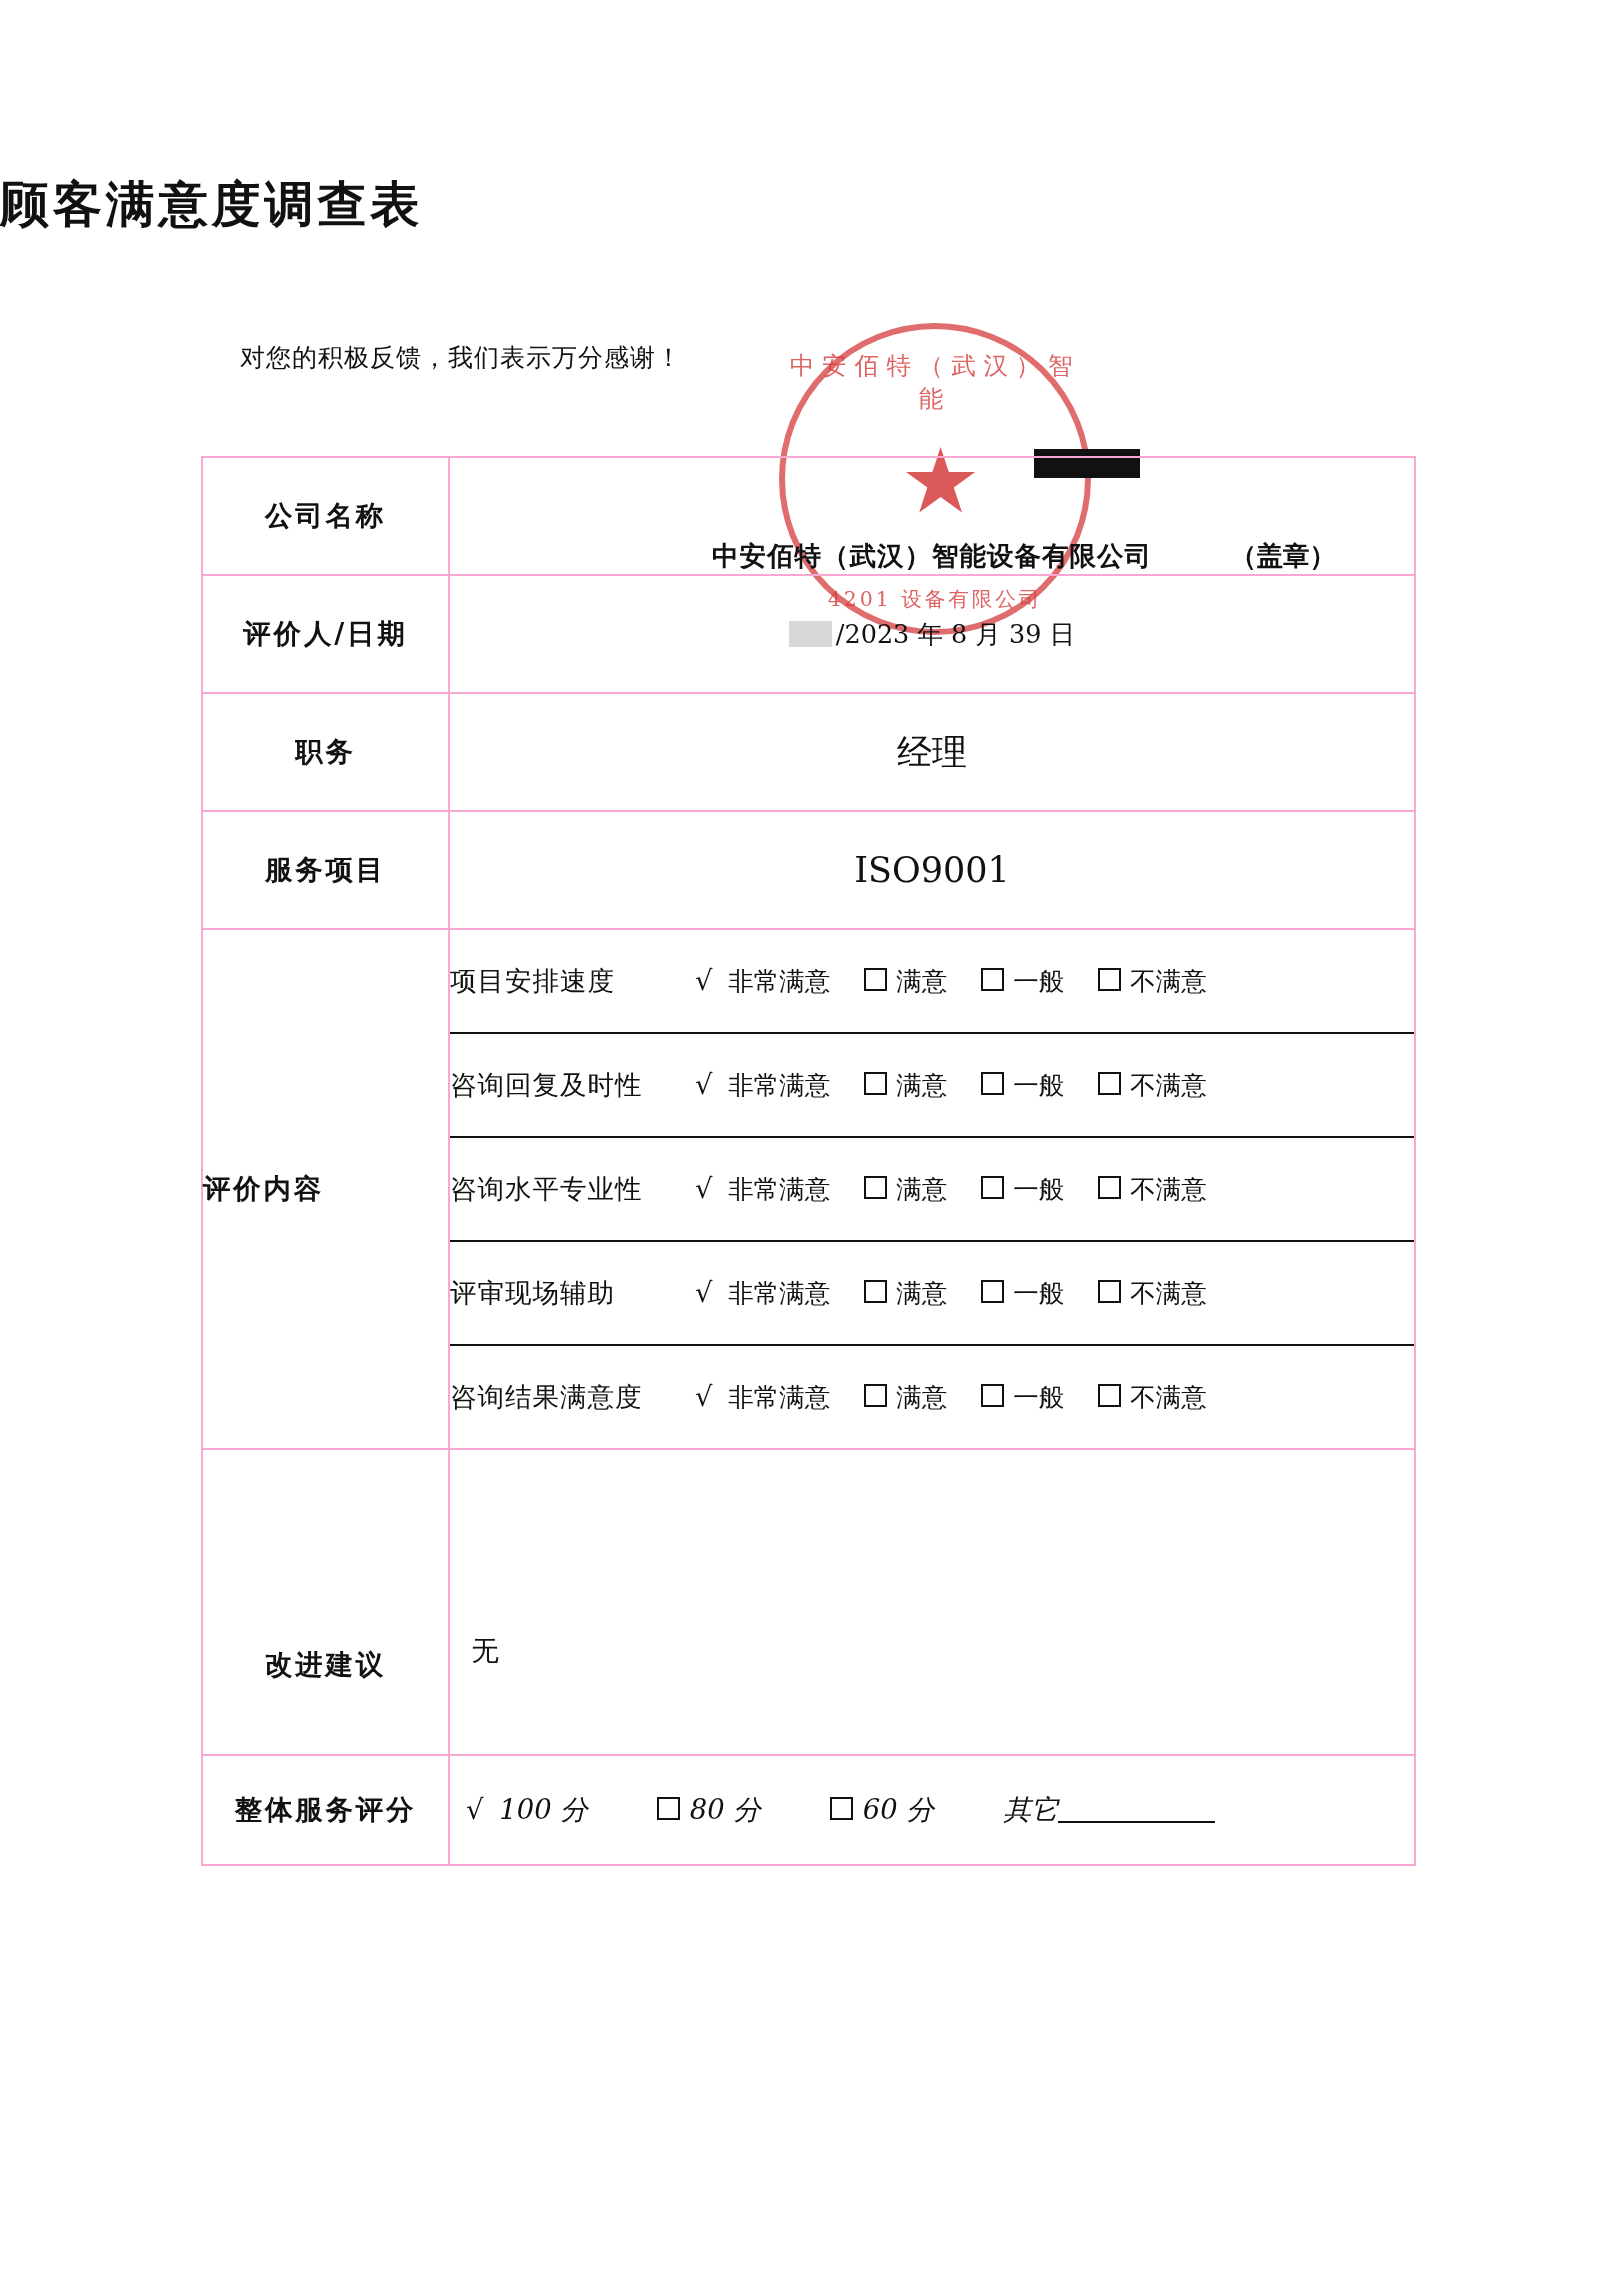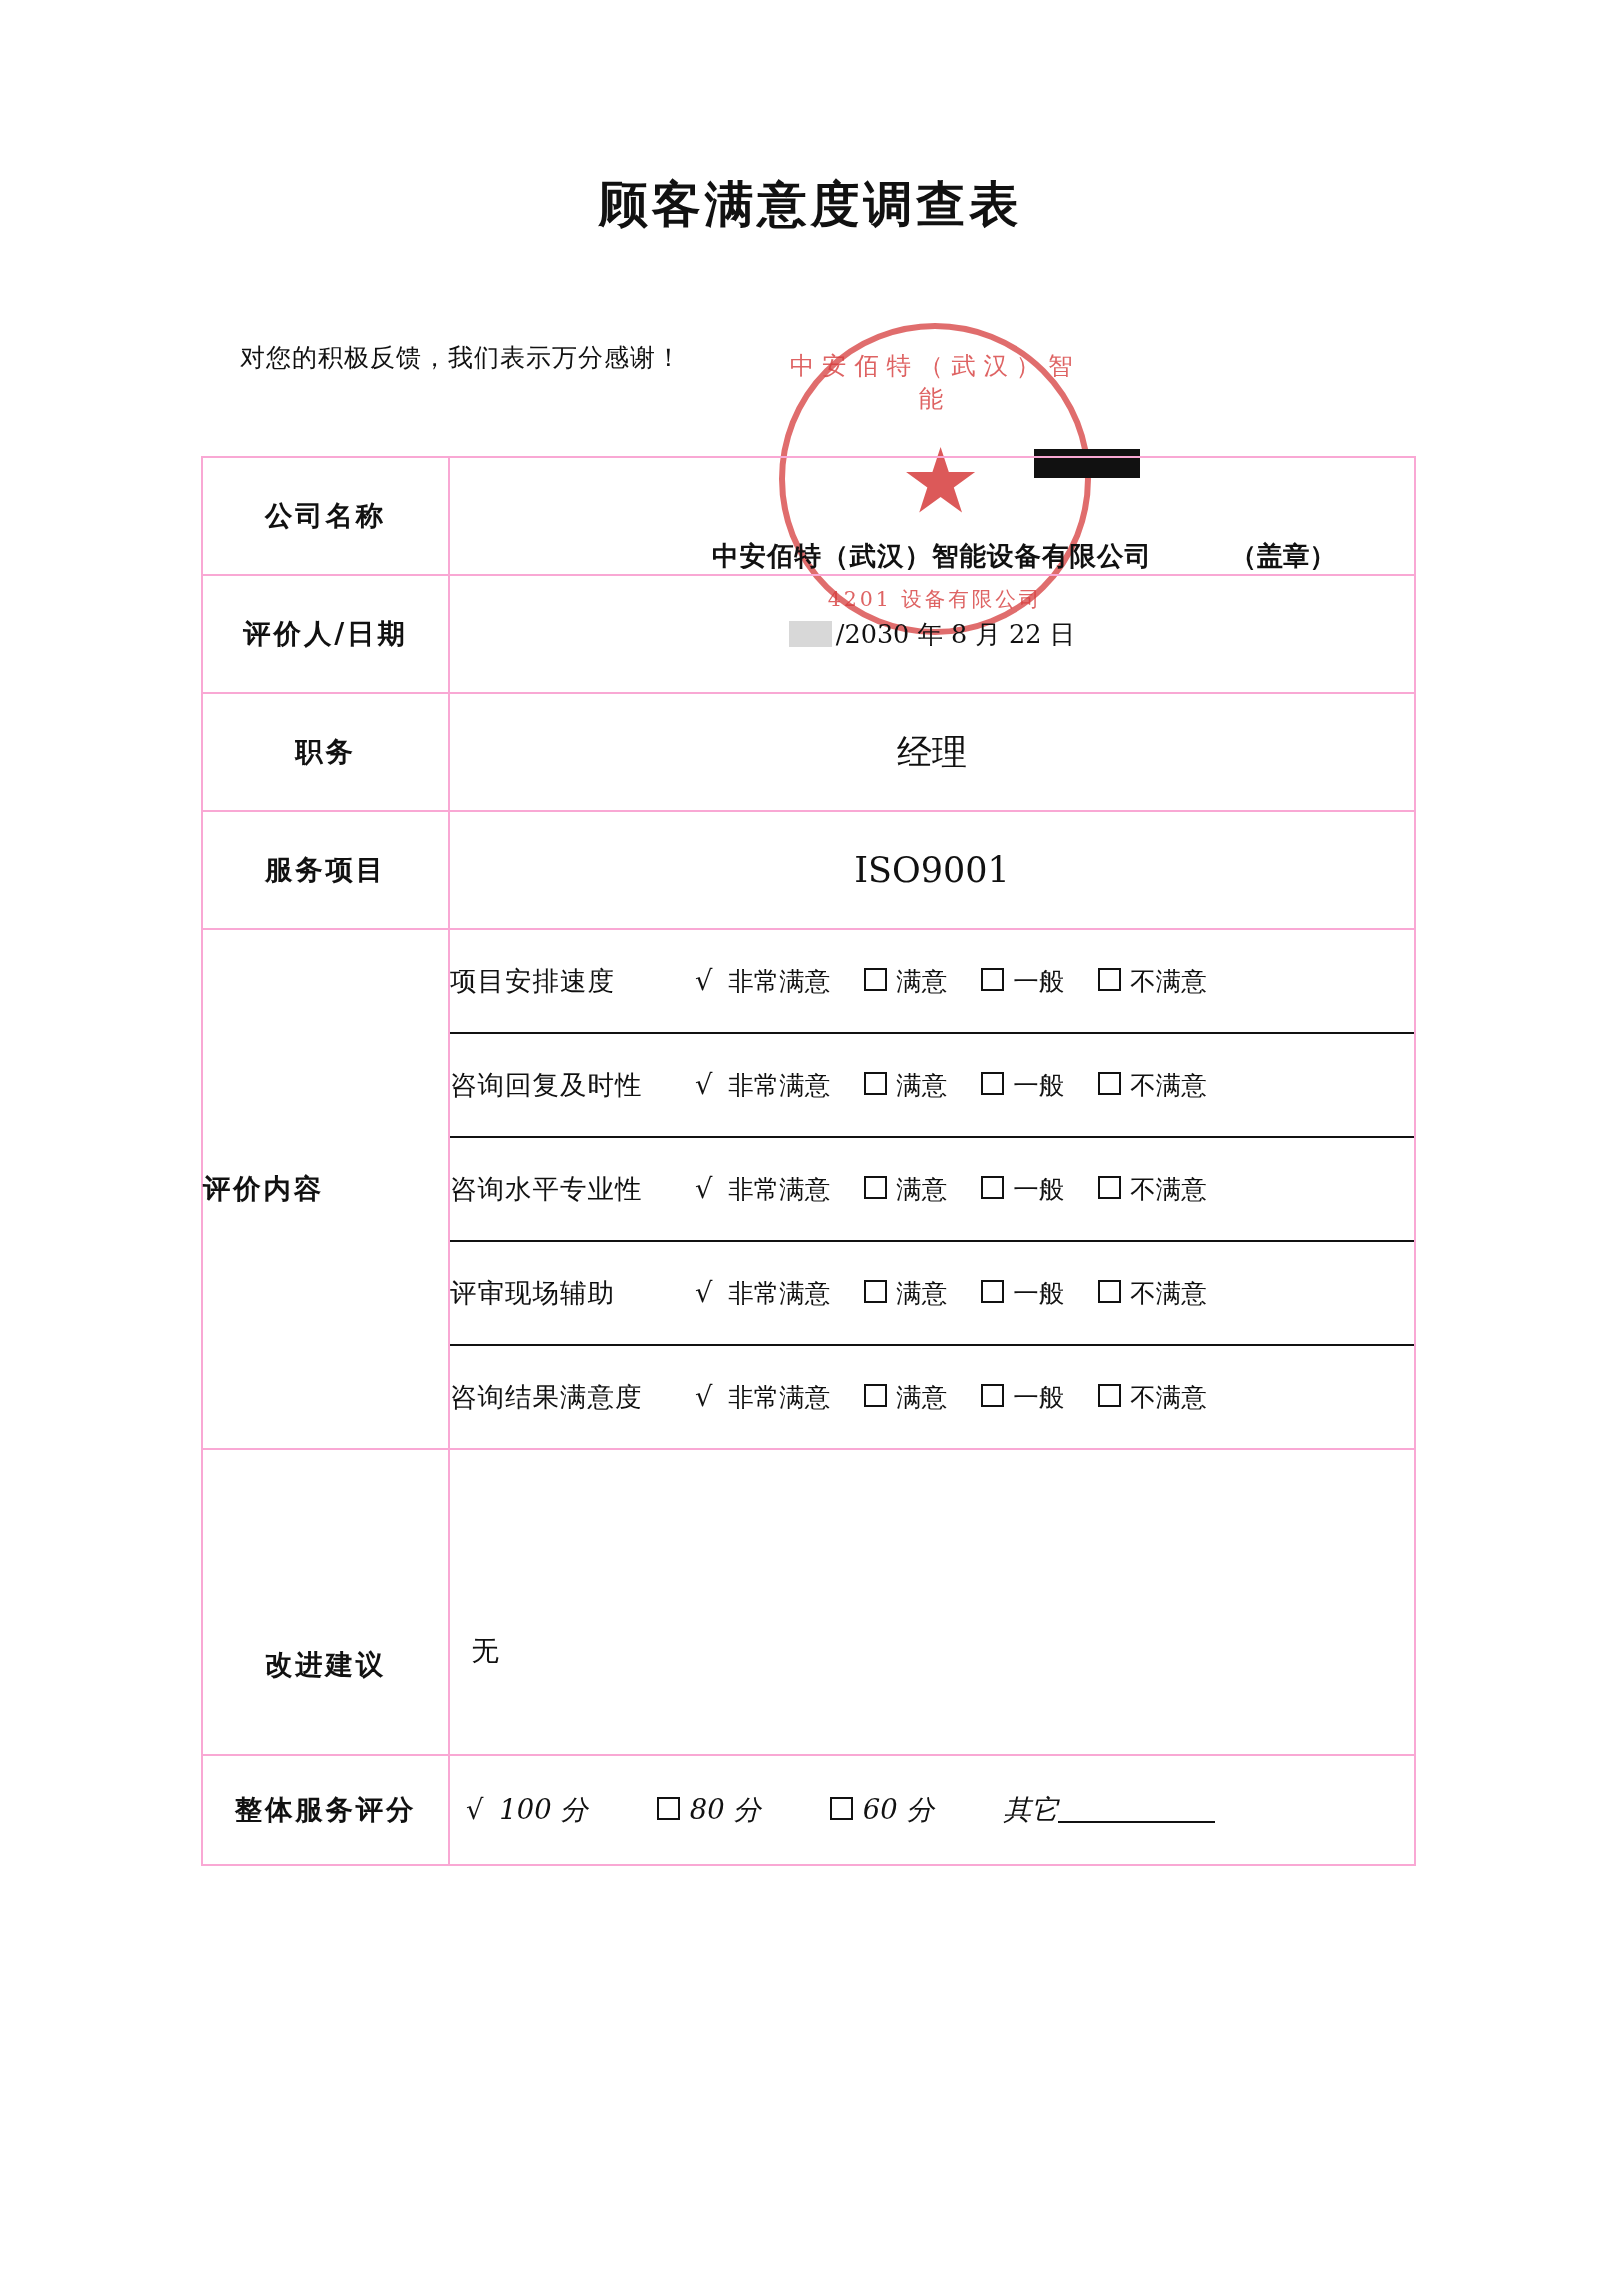--- a/index.html
+++ b/index.html
@@ -21,21 +21,20 @@
     left: 0; top: 0;
     width: 1621px;
     height: 2292px;
     background: #fff;
   }
   .doc-title {
     position: absolute;
     left: 0;
     top: 172px;
     width: 1621px;
-    text-align: center;
     font-size: 49px;
     font-weight: bold;
     letter-spacing: 3.9px;
     font-family: "DejaVu Serif", "Liberation Serif", serif;
   }
   .intro {
     position: absolute;
     left: 240px;
     top: 341px;
     font-size: 25px;
@@ -266,21 +265,21 @@
           <span class="seal-note">（盖章）</span>
         </div>
       </td>
     </tr>
 
     <tr>
       <td class="lbl row-h">评价人/日期</td>
       <td>
         <div class="date-line">
           <span class="redact"></span>
-          <span class="date-text">/2030 年 8 月 22 日</span>
+          <span class="date-text">/2023 年 8 月 39 日</span>
         </div>
       </td>
     </tr>
 
     <tr>
       <td class="lbl row-h">职务</td>
       <td class="center-val row-h">经理</td>
     </tr>
 
     <tr>

